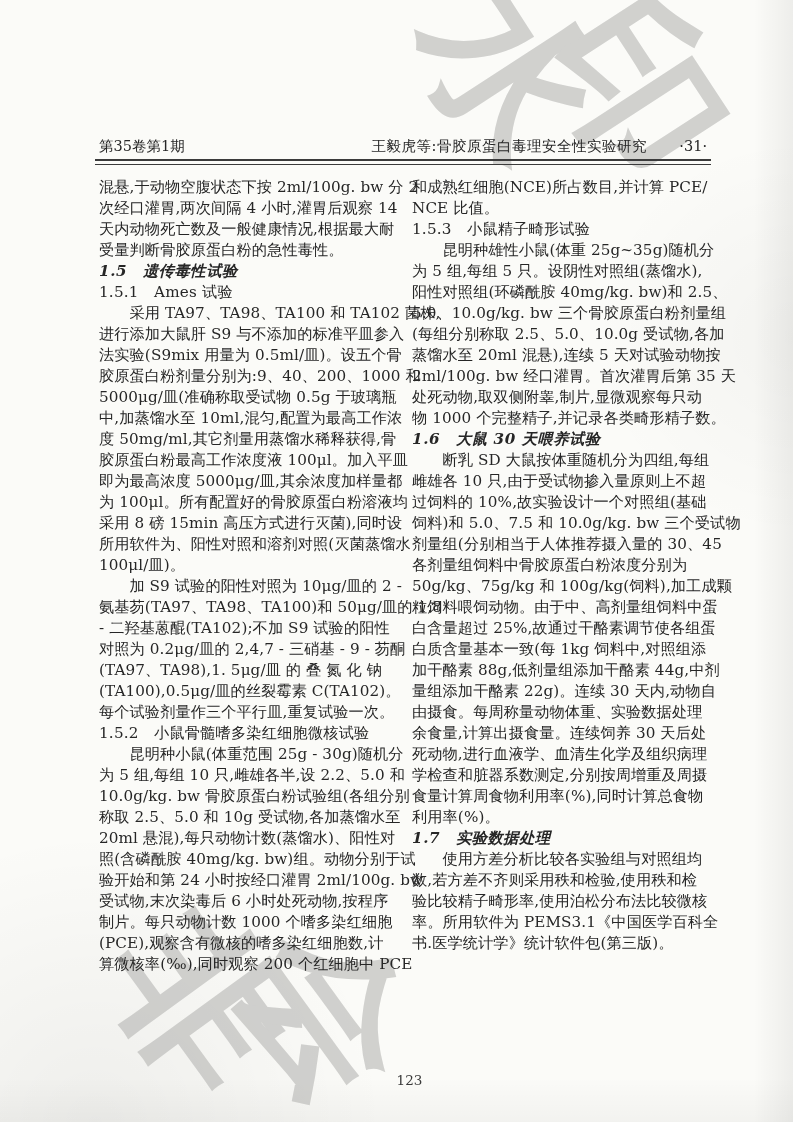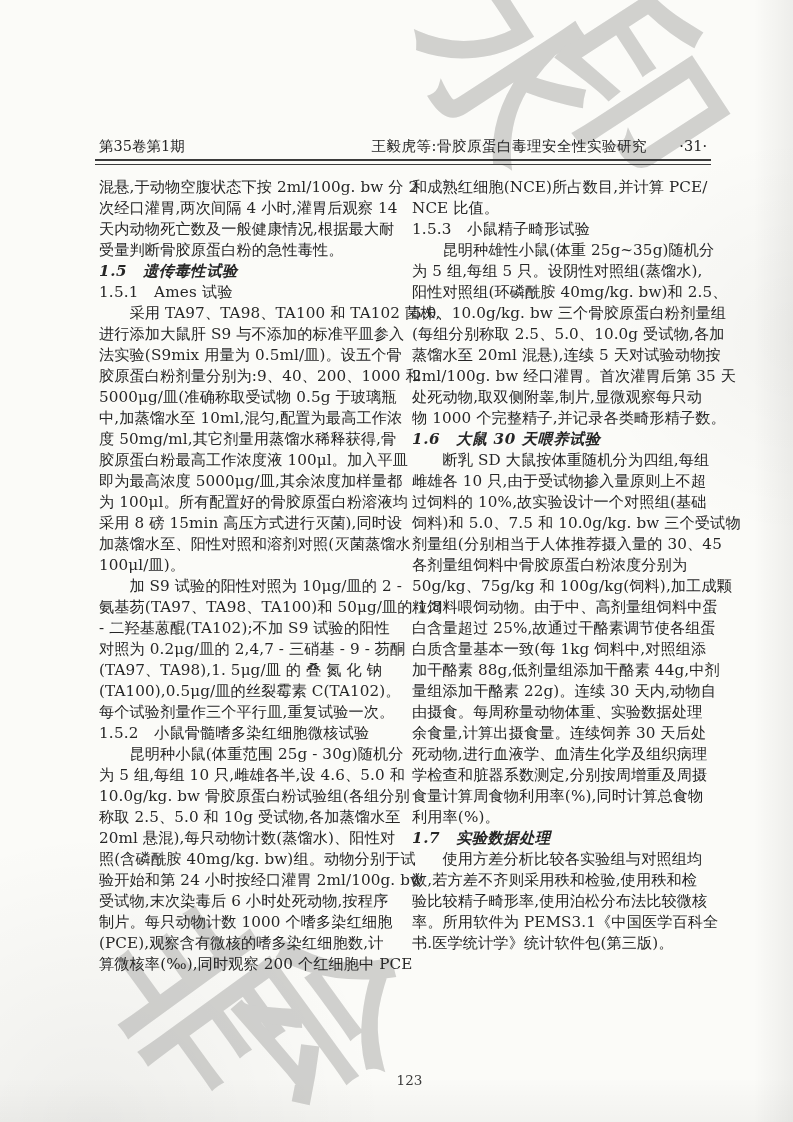--- a/index.html
+++ b/index.html
@@ -95,32 +95,32 @@
         <div class="line plain">进行添加大鼠肝 S9 与不添加的标准平皿参入</div>
         <div class="line plain">法实验(S9mix 用量为 0.5ml/皿)。设五个骨</div>
         <div class="line plain">胶原蛋白粉剂量分别为:9、40、200、1000 和</div>
         <div class="line plain">5000μg/皿(准确称取受试物 0.5g 于玻璃瓶</div>
         <div class="line plain">中,加蒸馏水至 10ml,混匀,配置为最高工作浓</div>
         <div class="line plain">度 50mg/ml,其它剂量用蒸馏水稀释获得,骨</div>
         <div class="line plain">胶原蛋白粉最高工作浓度液 100μl。加入平皿</div>
         <div class="line plain">即为最高浓度 5000μg/皿,其余浓度加样量都</div>
         <div class="line plain">为 100μl。所有配置好的骨胶原蛋白粉溶液均</div>
         <div class="line plain">采用 8 磅 15min 高压方式进行灭菌),同时设</div>
-        <div class="line plain">加蒸馏水至、阳性对照和溶剂对照(灭菌蒸馏水</div>
+        <div class="line plain">所用软件为、阳性对照和溶剂对照(灭菌蒸馏水</div>
         <div class="line plain">100μl/皿)。</div>
         <div class="line indent">加 S9 试验的阳性对照为 10μg/皿的 2 -</div>
         <div class="line plain">氨基芴(TA97、TA98、TA100)和 50μg/皿的 1,8</div>
         <div class="line plain">- 二羟基蒽醌(TA102);不加 S9 试验的阳性</div>
         <div class="line plain">对照为 0.2μg/皿的 2,4,7 - 三硝基 - 9 - 芴酮</div>
         <div class="line plain">(TA97、TA98),1. 5μg/皿 的 叠 氮 化 钠</div>
         <div class="line plain">(TA100),0.5μg/皿的丝裂霉素 C(TA102)。</div>
         <div class="line plain">每个试验剂量作三个平行皿,重复试验一次。</div>
         <div class="line h3">1.5.2　小鼠骨髓嗜多染红细胞微核试验</div>
         <div class="line indent">昆明种小鼠(体重范围 25g - 30g)随机分</div>
-        <div class="line plain">为 5 组,每组 10 只,雌雄各半,设 4.6、5.0 和</div>
+        <div class="line plain">为 5 组,每组 10 只,雌雄各半,设 2.2、5.0 和</div>
         <div class="line plain">10.0g/kg. bw 骨胶原蛋白粉试验组(各组分别</div>
         <div class="line plain">称取 2.5、5.0 和 10g 受试物,各加蒸馏水至</div>
         <div class="line plain">20ml 悬混),每只动物计数(蒸馏水)、阳性对</div>
         <div class="line plain">照(含磷酰胺 40mg/kg. bw)组。动物分别于试</div>
         <div class="line plain">验开始和第 24 小时按经口灌胃 2ml/100g. bw</div>
         <div class="line plain">受试物,末次染毒后 6 小时处死动物,按程序</div>
         <div class="line plain">制片。每只动物计数 1000 个嗜多染红细胞</div>
         <div class="line plain">(PCE),观察含有微核的嗜多染红细胞数,计</div>
         <div class="line plain">算微核率(‰),同时观察 200 个红细胞中 PCE</div>
       </div>

